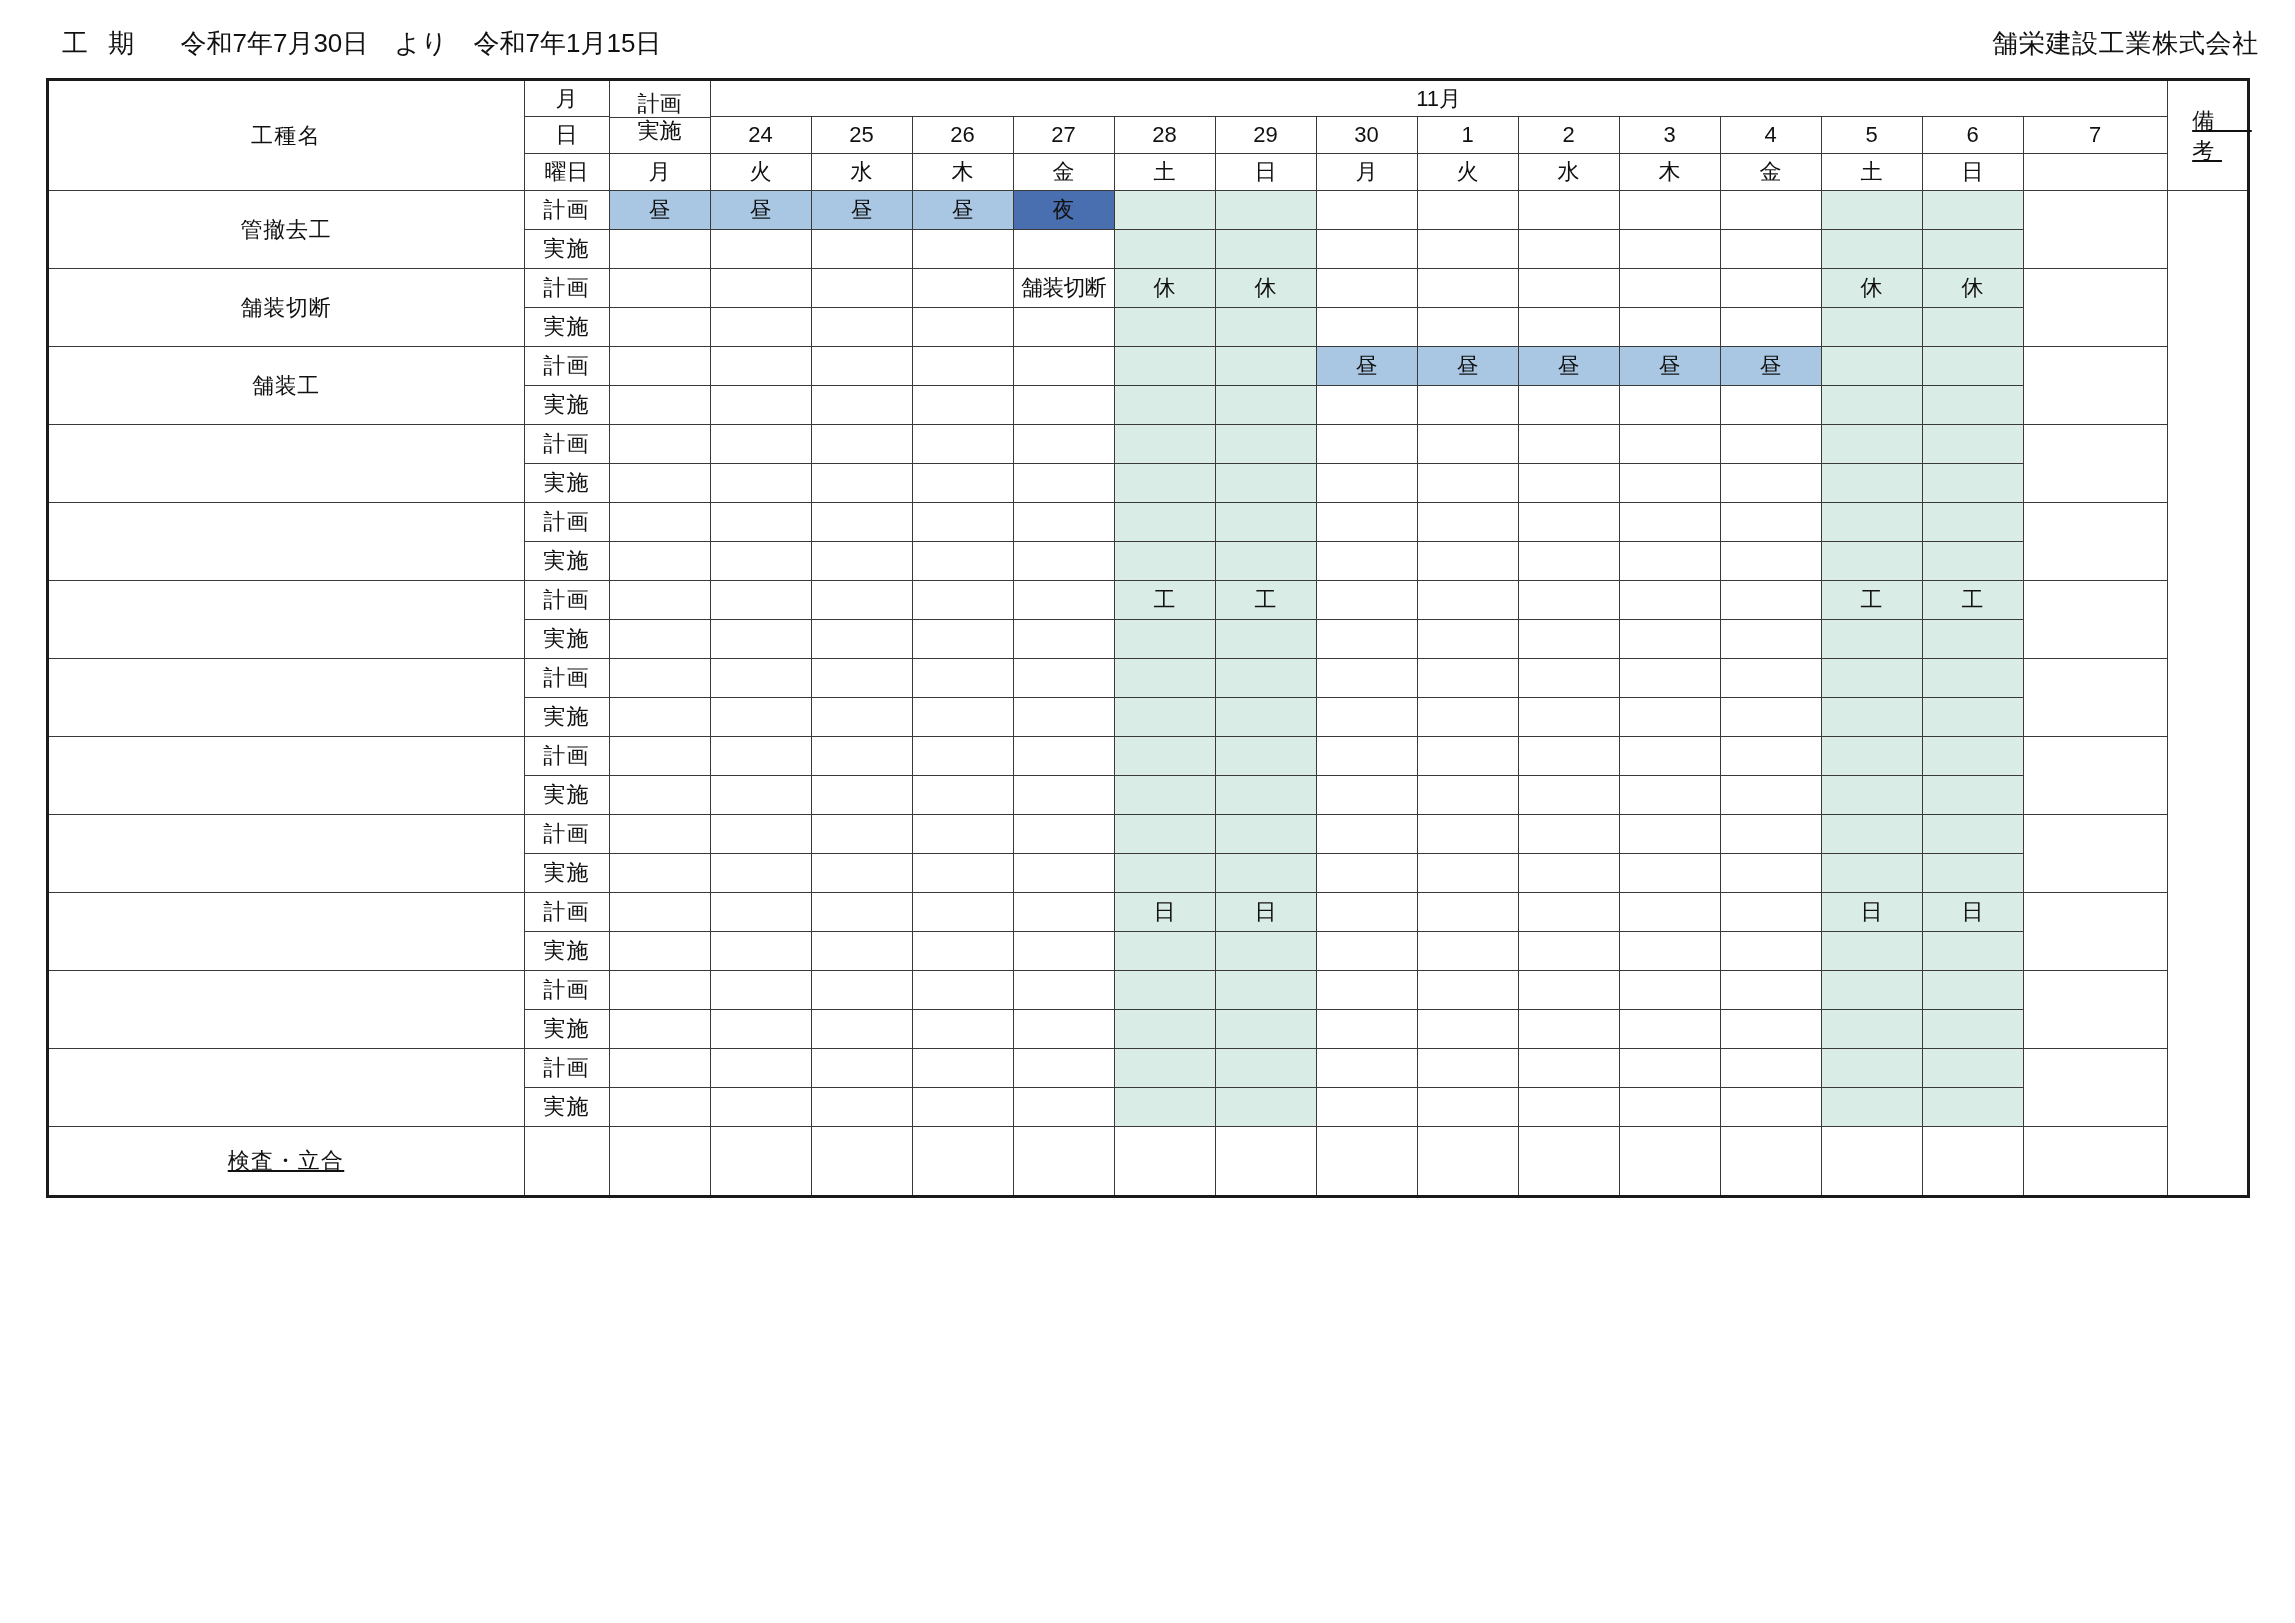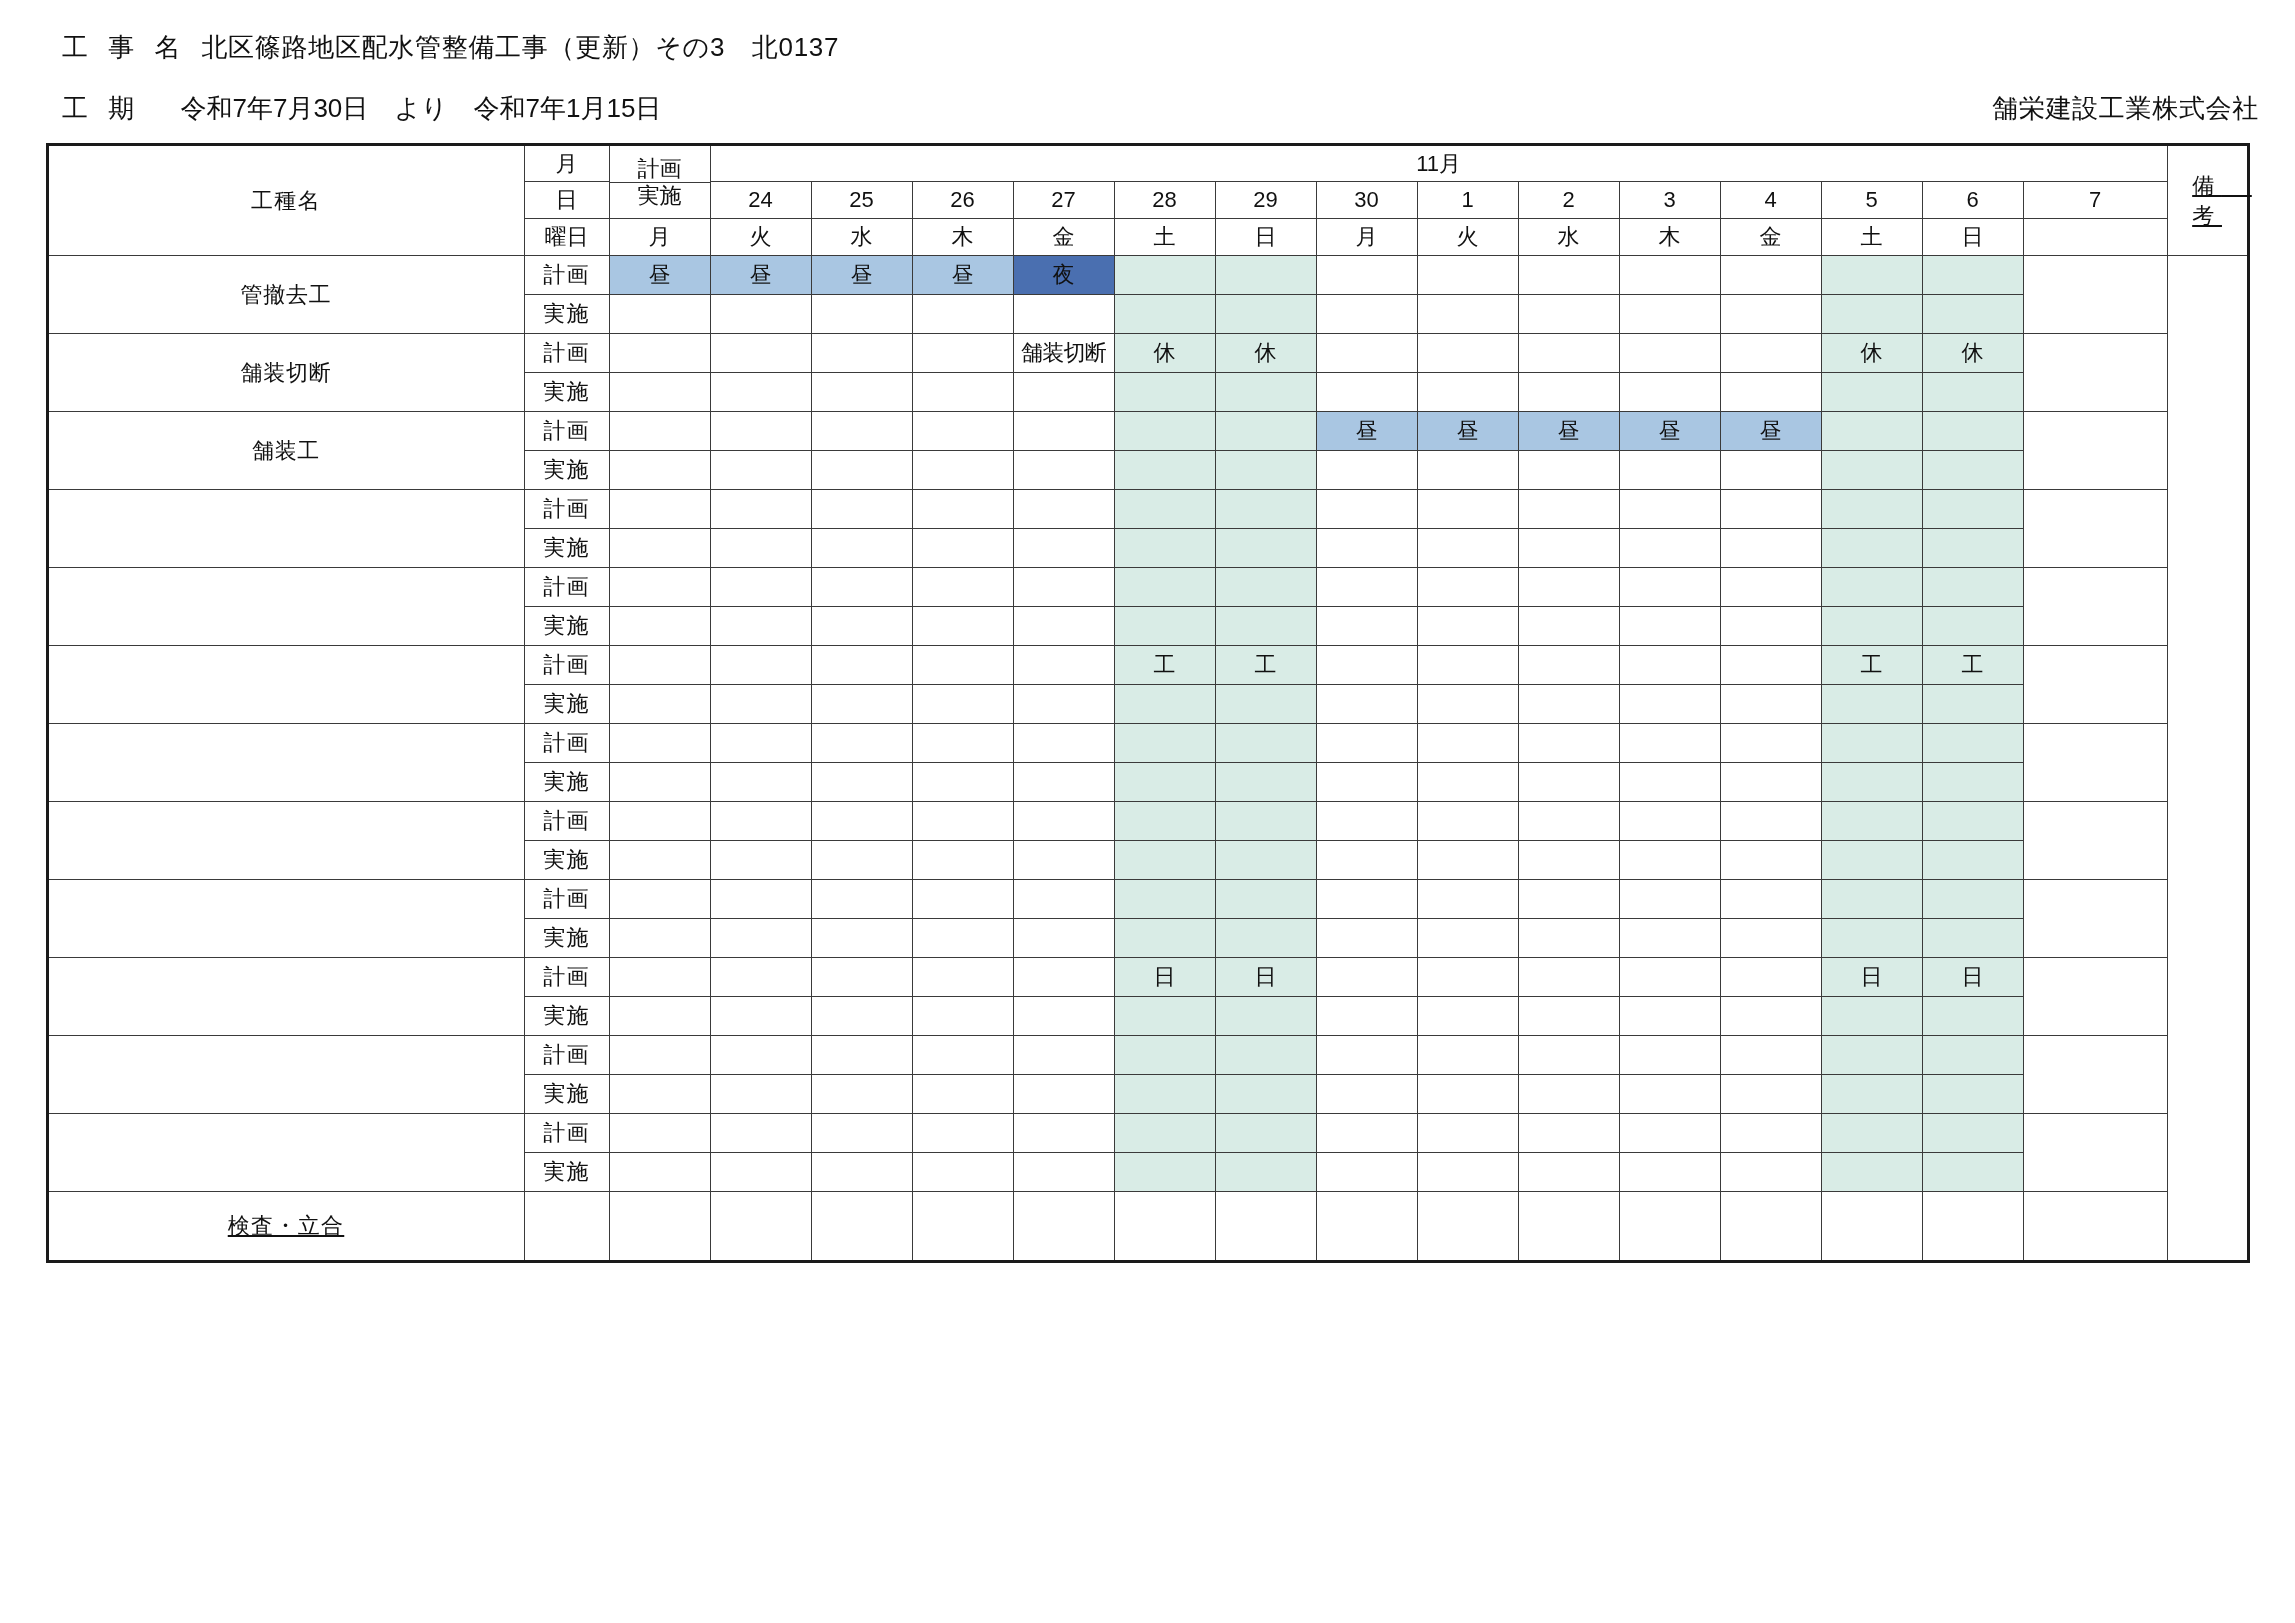--- a/index.html
+++ b/index.html
@@ -140,24 +140,20 @@
     letter-spacing: 1.3px;
     text-decoration: underline;
   }
 </style>
 </head>
 <body>
 
 <div class="page">
 
 
-  <div class="meta-row">
-    <span class="meta-label">工 事 名</span>
-    <span>北区篠路地区配水管整備工事（更新）その3　北0137</span>
-  </div>
 
   <div class="meta-row2">
     <div>
       <span class="meta-label">工 期</span>
       <span style="margin-left:26px">令和7年7月30日　より　令和7年1月15日</span>
     </div>
     <div class="company">舗栄建設工業株式会社</div>
   </div>
 
   <table class="sched">

